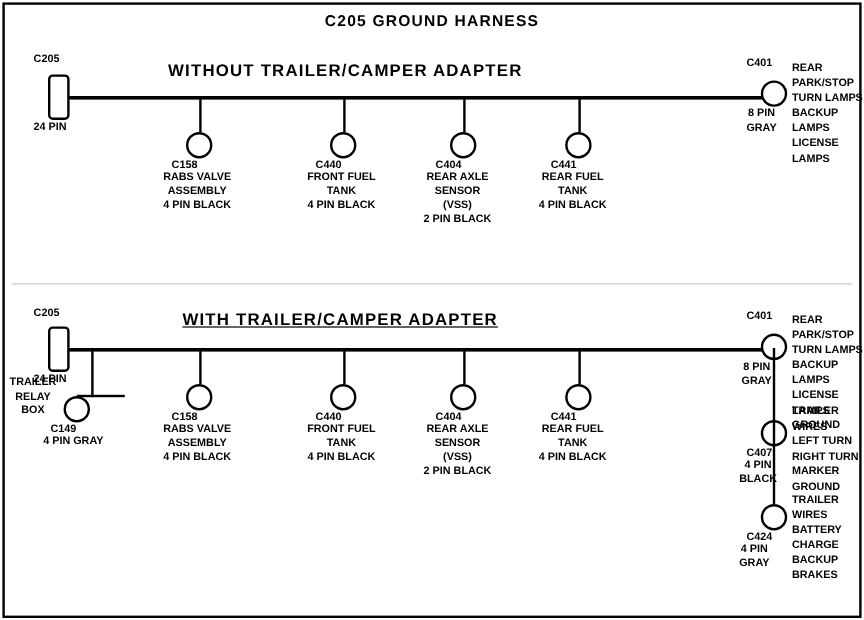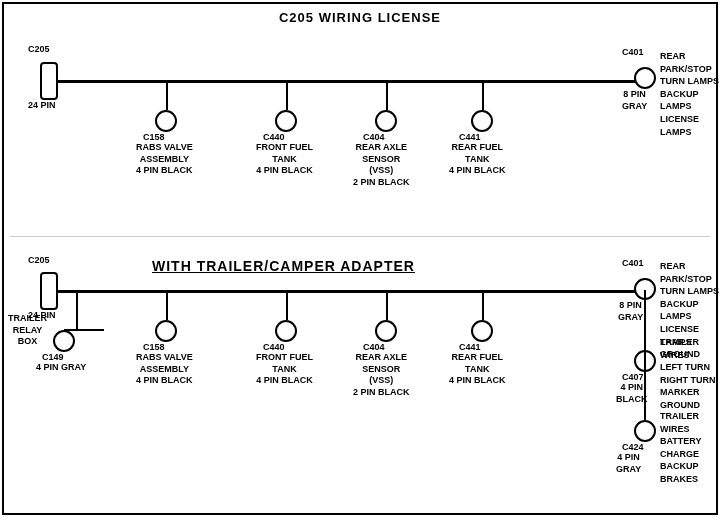--- a/index.html
+++ b/index.html
@@ -79,22 +79,23 @@
       position: absolute;
       border: 2px solid #000;
       background: #fff;
     }
   </style>
 </head>
 <body>
 
 <div class="diagram-area">
 
-  <div class="page-title" style="position:absolute;top:4px;left:0;right:0;">C205 WIRING LICENSE</div>
+  <div class="page-title" style="position:absolute;top:4px;left:0;right:0;">C205 GROUND HARNESS</div>
 
+  <div class="section-label" style="top:50px; left:140px;">WITHOUT TRAILER/CAMPER ADAPTER</div>
 
   <div class="hline" style="top:80px; left:55px; width:590px;"></div>
 
   <div class="connector-rect" style="top:62px; left:40px; width:18px; height:38px;"></div>
   <div class="conn-label" style="top:44px; left:28px;">C205</div>
   <div class="conn-label" style="top:100px; left:28px;">24 PIN</div>
 
   <div class="connector" style="top:67px; left:634px; width:22px; height:22px;"></div>
   <div class="conn-label" style="top:47px; left:622px;">C401</div>
   <div class="conn-label" style="top:89px; left:622px;">8 PIN<br>GRAY</div>

